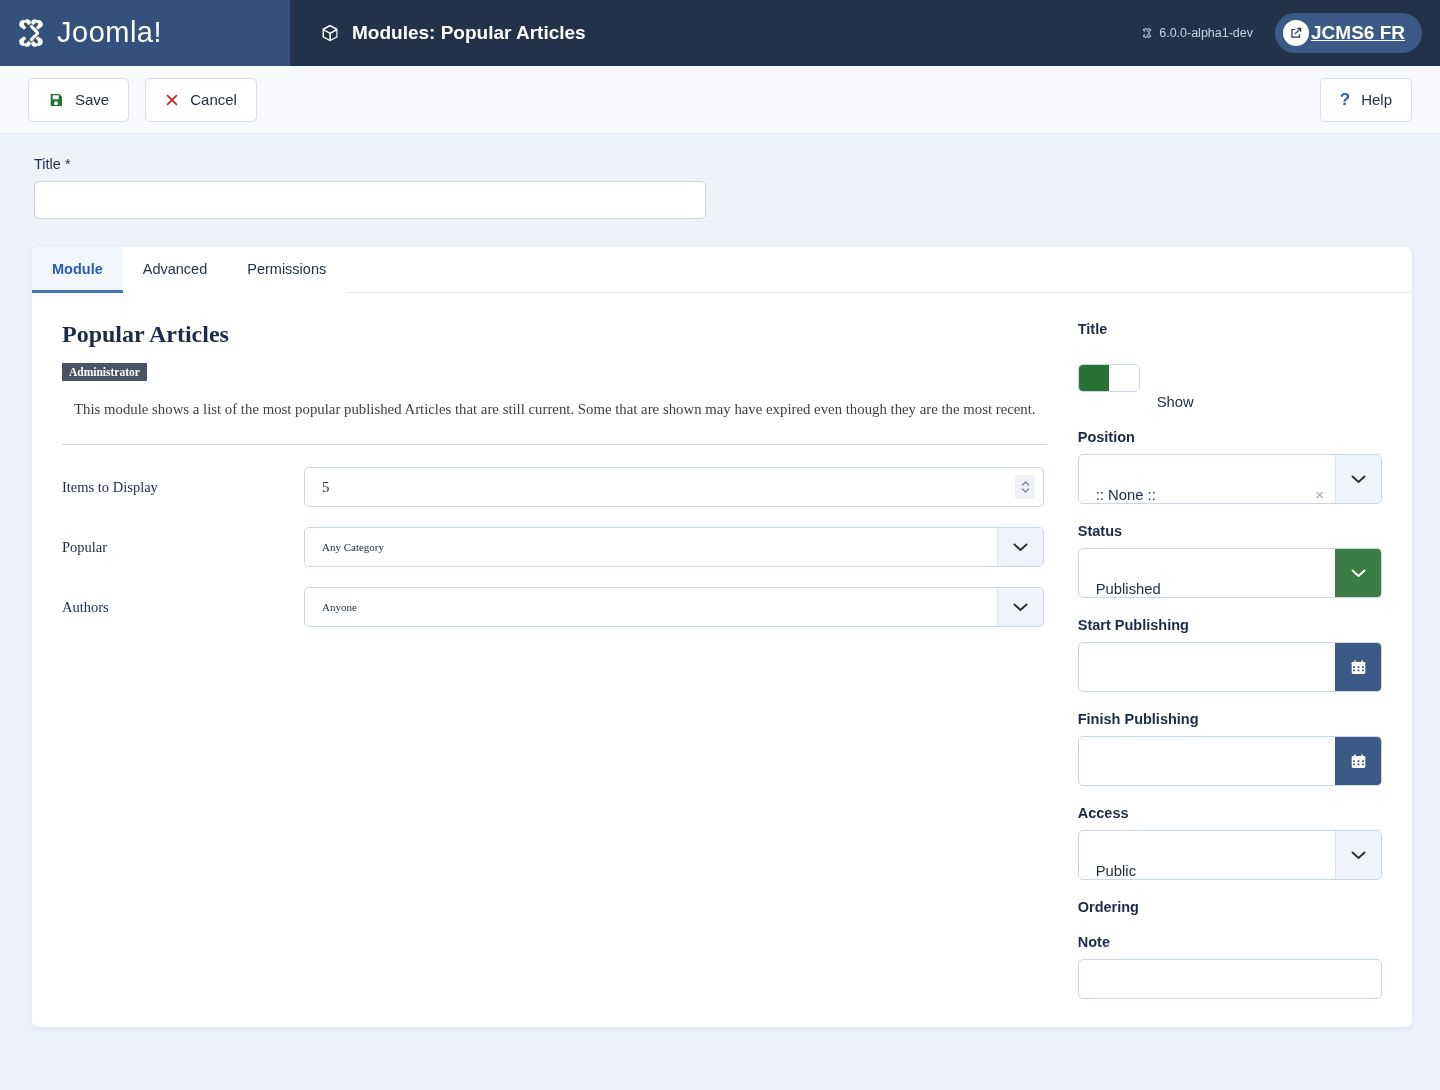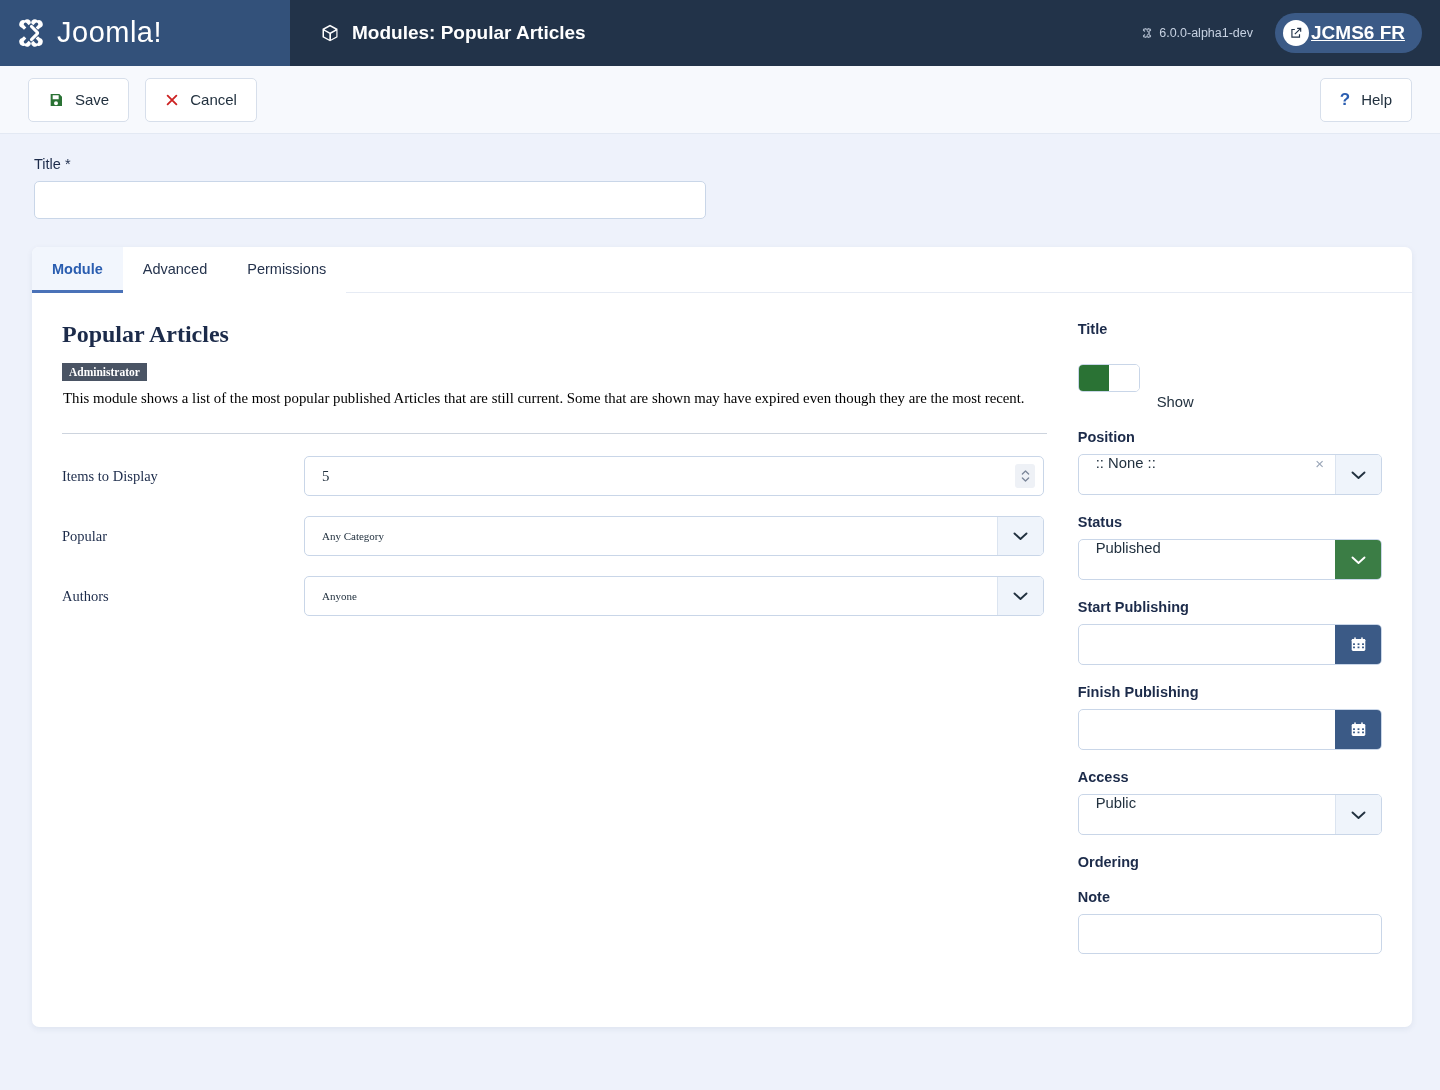--- a/index.html
+++ b/index.html
@@ -112,22 +112,22 @@
   .module-title {
     font-size: 24px; font-weight: bold; color: #1c2b4a;
     margin: 0 0 14px 0;
   }
   .badge-admin {
     display: inline-block; background: #4a5464; color: #fff;
     font-size: 11.5px; font-weight: bold; padding: 3px 7px;
     border-radius: 0; margin-bottom: 5px;
   }
   .module-desc {
-    font-size: 14.8px; line-height: 1.5; color: #000000;
-    margin: 1px; max-width: 985px;
+    font-size: 14.8px; line-height: 1.5; color: #404040;
+    margin: 12px; max-width: 985px;
   }
   .divider { border-top: 1px solid #cdd4de; margin: 24px 0 22px 0; width: 985px; }
 
   .form-row { display: flex; align-items: center; margin-bottom: 20px; }
   .form-row .row-label {
     width: 242px; font-size: 14.5px; color: #1c2b4a; flex: none;
   }
   .control { width: 740px; position: relative; }
   .inp {
     width: 100%; height: 40px; background: #fff; border: 1px solid #c9d6e8;
@@ -161,22 +161,22 @@
   .toggle-row { display: flex; align-items: center; gap: 17px; }
   .toggle {
     width: 62px; height: 28px; border: 1px solid #c9d6e8; border-radius: 5px;
     background: #fff; display: flex; overflow: hidden; cursor: pointer;
   }
   .toggle-on { width: 50%; background: #2a7234; }
   .toggle-off { width: 50%; background: #fff; }
   .toggle-label { font-size: 14.8px; color: #22313f; margin-top: 48px; }
 
   .side-field {
-    width: 100%; height: 41px; background: #fff; border: 1px solid #c9d6e8;
-    border-radius: 5px; display: flex; align-items: flex-start; overflow: hidden;
+    width: 100%; height: 50px; background: #fff; border: 1px solid #c9d6e8;
+    border-radius: 5px; display: flex; align-items: flex-end; overflow: hidden;
   }
   .side-field .sf-text { padding-left: 17px; flex: 1; font-size: 14.8px; color: #22313f; }
   .sf-clear { color: #9aa6b8; font-size: 15px; padding-right: 11px; }
   .sf-btn {
     width: 46px; align-self: stretch; background: #eff4fb;
     border-left: 1px solid #dbe4f0;
     display: flex; align-items: center; justify-content: center;
   }
   .sf-btn.green { background: #3b7d45; border-left-color: #3b7d45; }
   .sf-btn.blue { background: #3b5a86; border-left-color: #3b5a86; }

